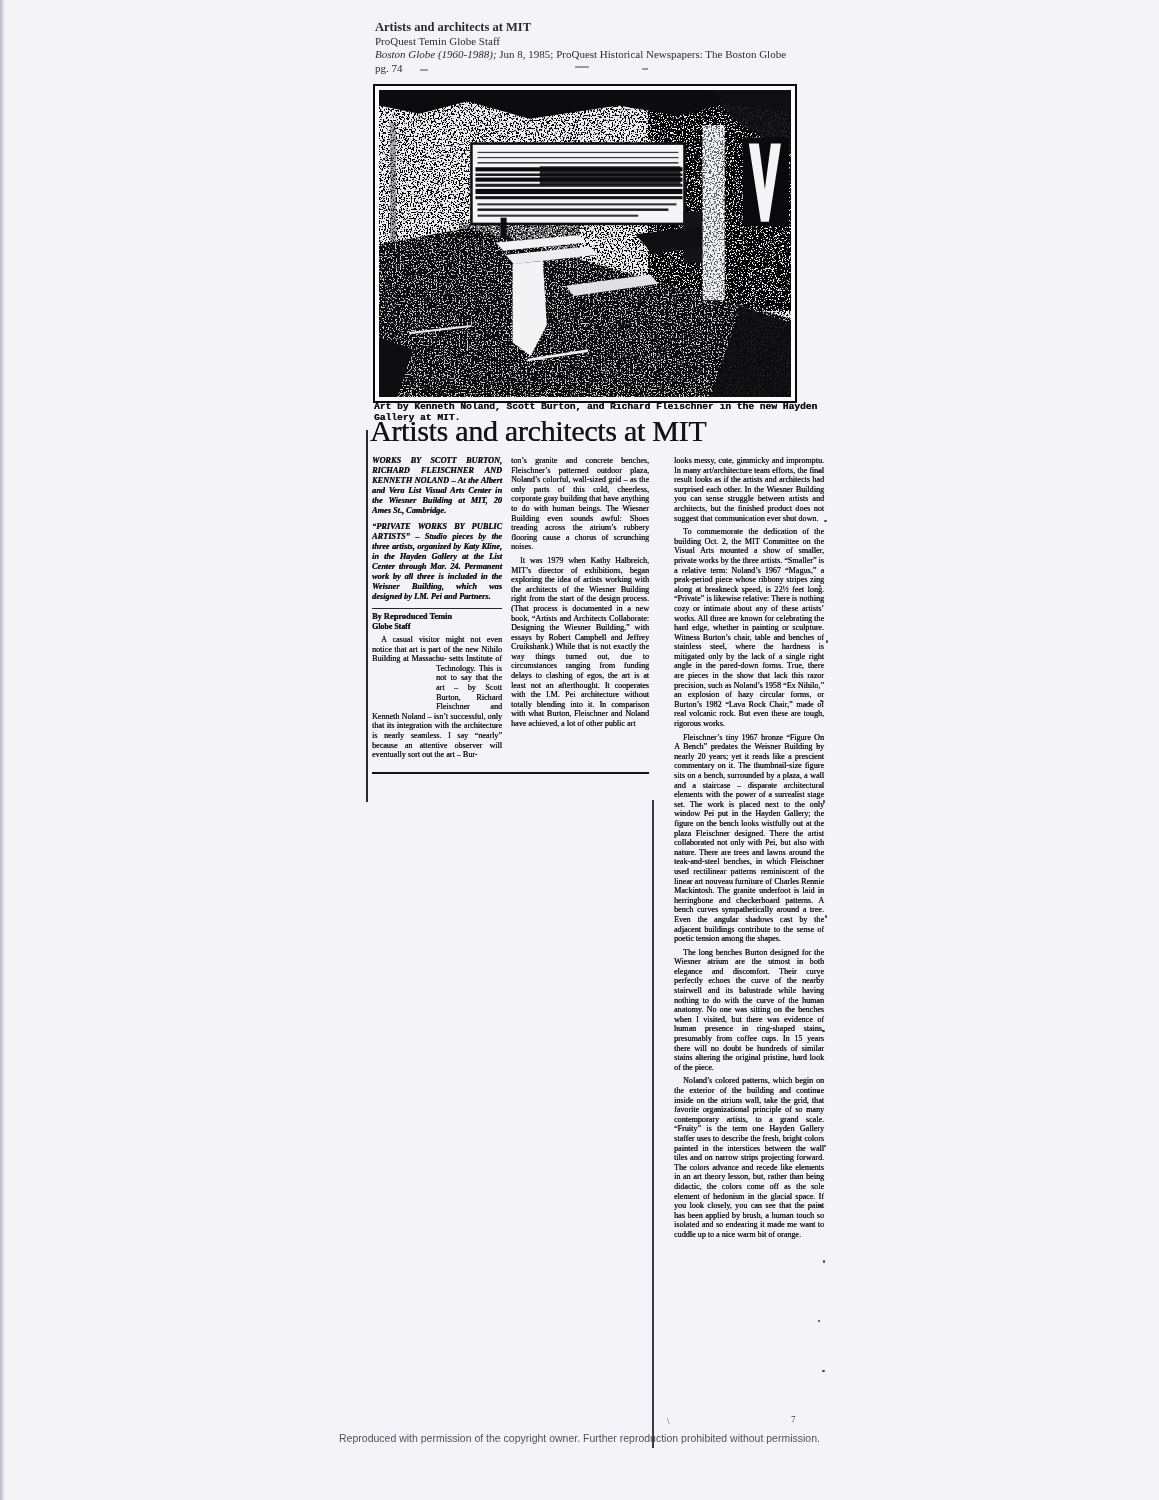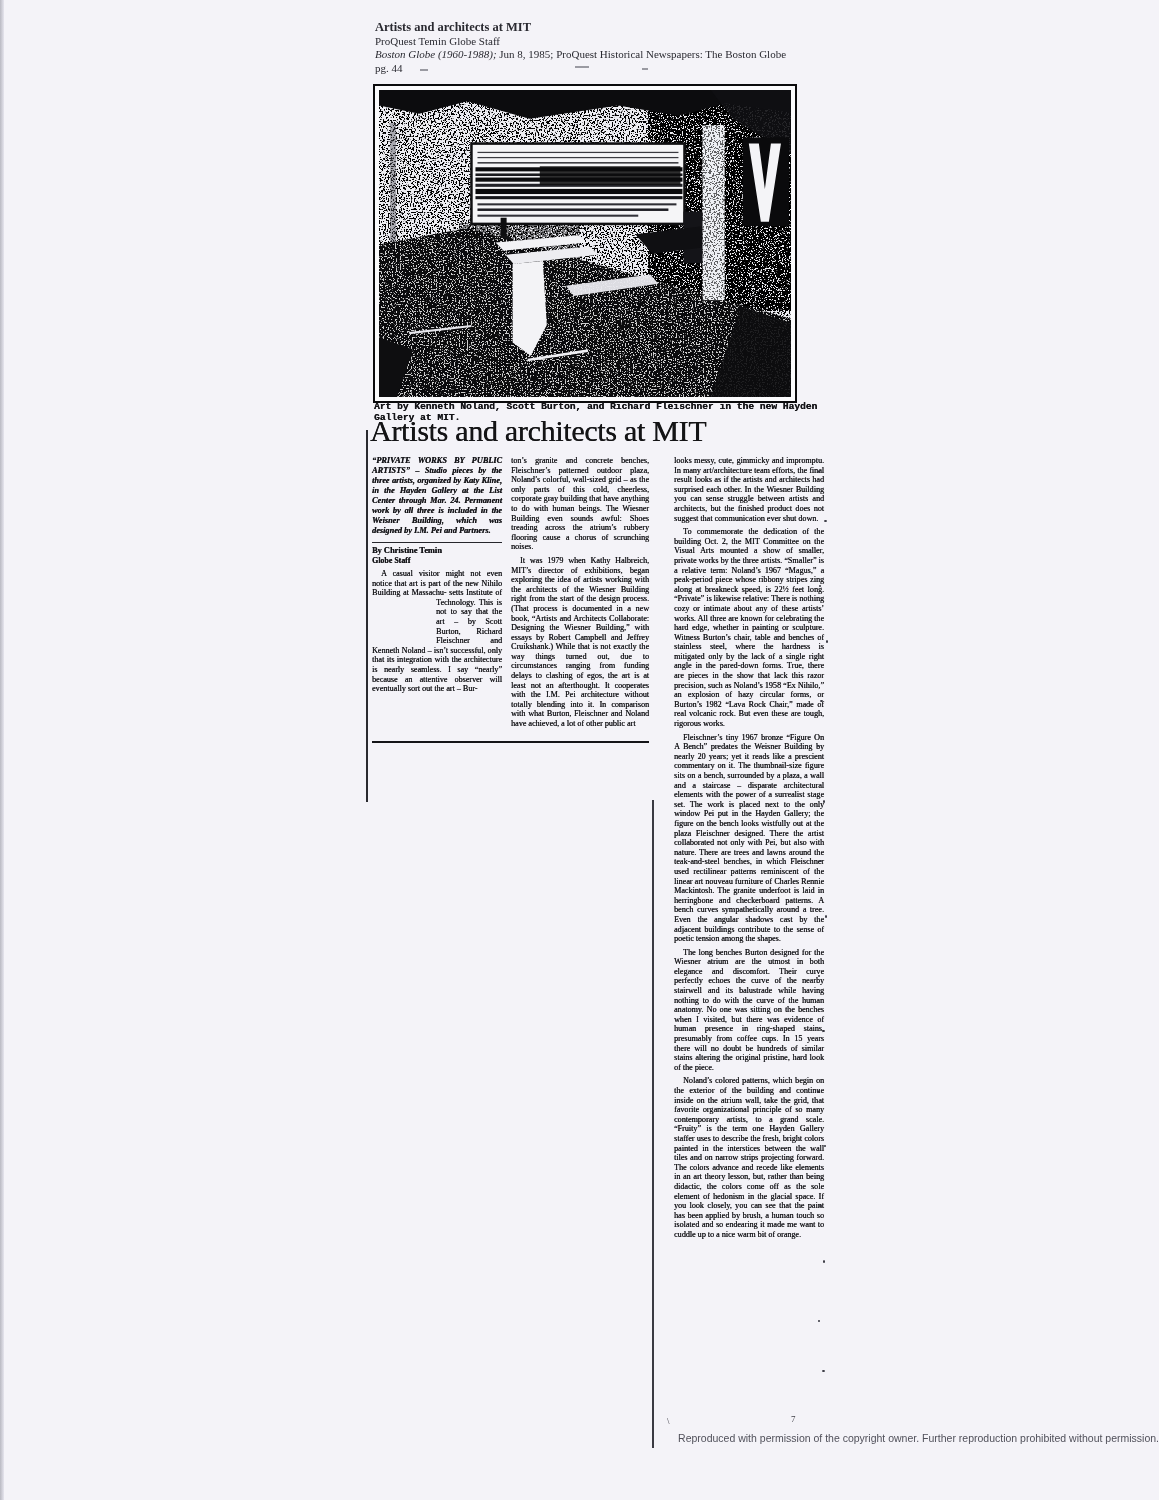--- a/index.html
+++ b/index.html
@@ -38,37 +38,37 @@
   .intro{font-style:italic;font-weight:bold;font-size:8.3px;line-height:10px;margin-bottom:6px !important;}
   .byline{border-top:1px solid #26262c;padding-top:3px;margin-bottom:3px !important;
     font-weight:bold;font-style:normal;font-size:8.4px;line-height:10px;}
   .byline .org{font-size:7.9px;font-family:Liberation Serif, serif;}
   .indent{text-indent:9px;}
   .cutout{float:left;width:64px;height:39px;}
   
   .vrule-left{position:absolute;left:366px;top:430px;width:2px;height:372px;background:#2a2a30;}
   .vrule-col3{position:absolute;left:652px;top:800px;width:1.5px;height:648px;background:#3a3a42;}
   
-  .footer{position:absolute;left:0;top:1432px;width:1159px;text-align:right;
+  .footer{position:absolute;left:0;top:1432px;width:1159px;text-align:center;
     font-family:"Liberation Sans", sans-serif;font-size:10.5px;color:#50505a;}
   
   .dot{position:absolute;background:#34343e;border-radius:50%;}
   .dash{position:absolute;background:#9a9aa2;}
   .mark{position:absolute;font-size:9px;color:#3c3c44;font-family:"Liberation Serif",serif;}
 </style>
 </head>
 <body>
 
 <div class="page-edge"></div>
 
 <div class="ph-header">
   <div class="ph-title">Artists and architects at MIT</div>
   <div class="ph-byline">ProQuest Temin Globe Staff</div>
   <div class="ph-src"><em>Boston Globe (1960-1988);</em><span> Jun 8, 1985; ProQuest Historical Newspapers: The Boston Globe</span></div>
-  <div class="ph-page">pg. 44</div>
+  <div class="ph-page">pg. 74</div>
 </div>
 
 <div class="photo-frame">
   <svg viewBox="0 0 410 298" preserveAspectRatio="none">
     <defs>
       <filter id="fSpeck" x="0" y="0" width="100%" height="100%">
         <feTurbulence type="fractalNoise" baseFrequency="0.65" numOctaves="2" seed="11"></feTurbulence>
         <feColorMatrix type="matrix" values="0 0 0 0 0  0 0 0 0 0  0 0 0 0 0  0 0 0 20 -10.6"></feColorMatrix>
       </filter>
       <filter id="fSpeckH" x="0" y="0" width="100%" height="100%">
@@ -140,23 +140,24 @@
 <div class="caption">Art by Kenneth Noland, Scott Burton, and Richard Fleischner in the new Hayden Gallery at MIT.</div>
 
 <div class="headline">Artists and architects at MIT</div>
 
 <div class="vrule-left"></div>
 <div class="vrule-col3"></div>
 
 <div class="article">
   <div class="cols12">
     <div class="col col1">
+      <p class="intro">WORKS BY SCOTT BURTON, RICHARD FLEISCHNER AND KENNETH NOLAND – At the Albert and Vera List Visual Arts Center in the Wiesner Building at MIT, 20 Ames St., Cambridge.</p>
       <p class="intro">“PRIVATE WORKS BY PUBLIC ARTISTS” – Studio pieces by the three artists, organized by Katy Kline, in the Hayden Gallery at the List Center through Mar. 24. Permanent work by all three is included in the Weisner Building, which was designed by I.M. Pei and Partners.</p>
       <p class="byline">
-        <span>By Christine Temin</span><br>
+        <span>By Reproduced Temin</span><br>
         <span class="org">Globe Staff</span>
       </p>
       <p class="indent">
         <span>A casual visitor might not even notice that art is part of the new Nihilo Building at Massachu-</span>
         <span class="cutout"></span>
         <span>setts Institute of Technology. This is not to say that the art – by Scott Burton, Richard Fleischner and Kenneth Noland – isn’t successful, only that its integration with the architecture is nearly seamless. I say “nearly” because an attentive observer will eventually sort out the art – Bur-</span>
       </p>
     </div>
     <div class="col col2">
       <p>ton’s granite and concrete benches, Fleischner’s patterned outdoor plaza, Noland’s colorful, wall-sized grid – as the only parts of this cold, cheerless, corporate gray building that have anything to do with human beings. The Wiesner Building even sounds awful: Shoes treading across the atrium’s rubbery flooring cause a chorus of scrunching noises.</p>

